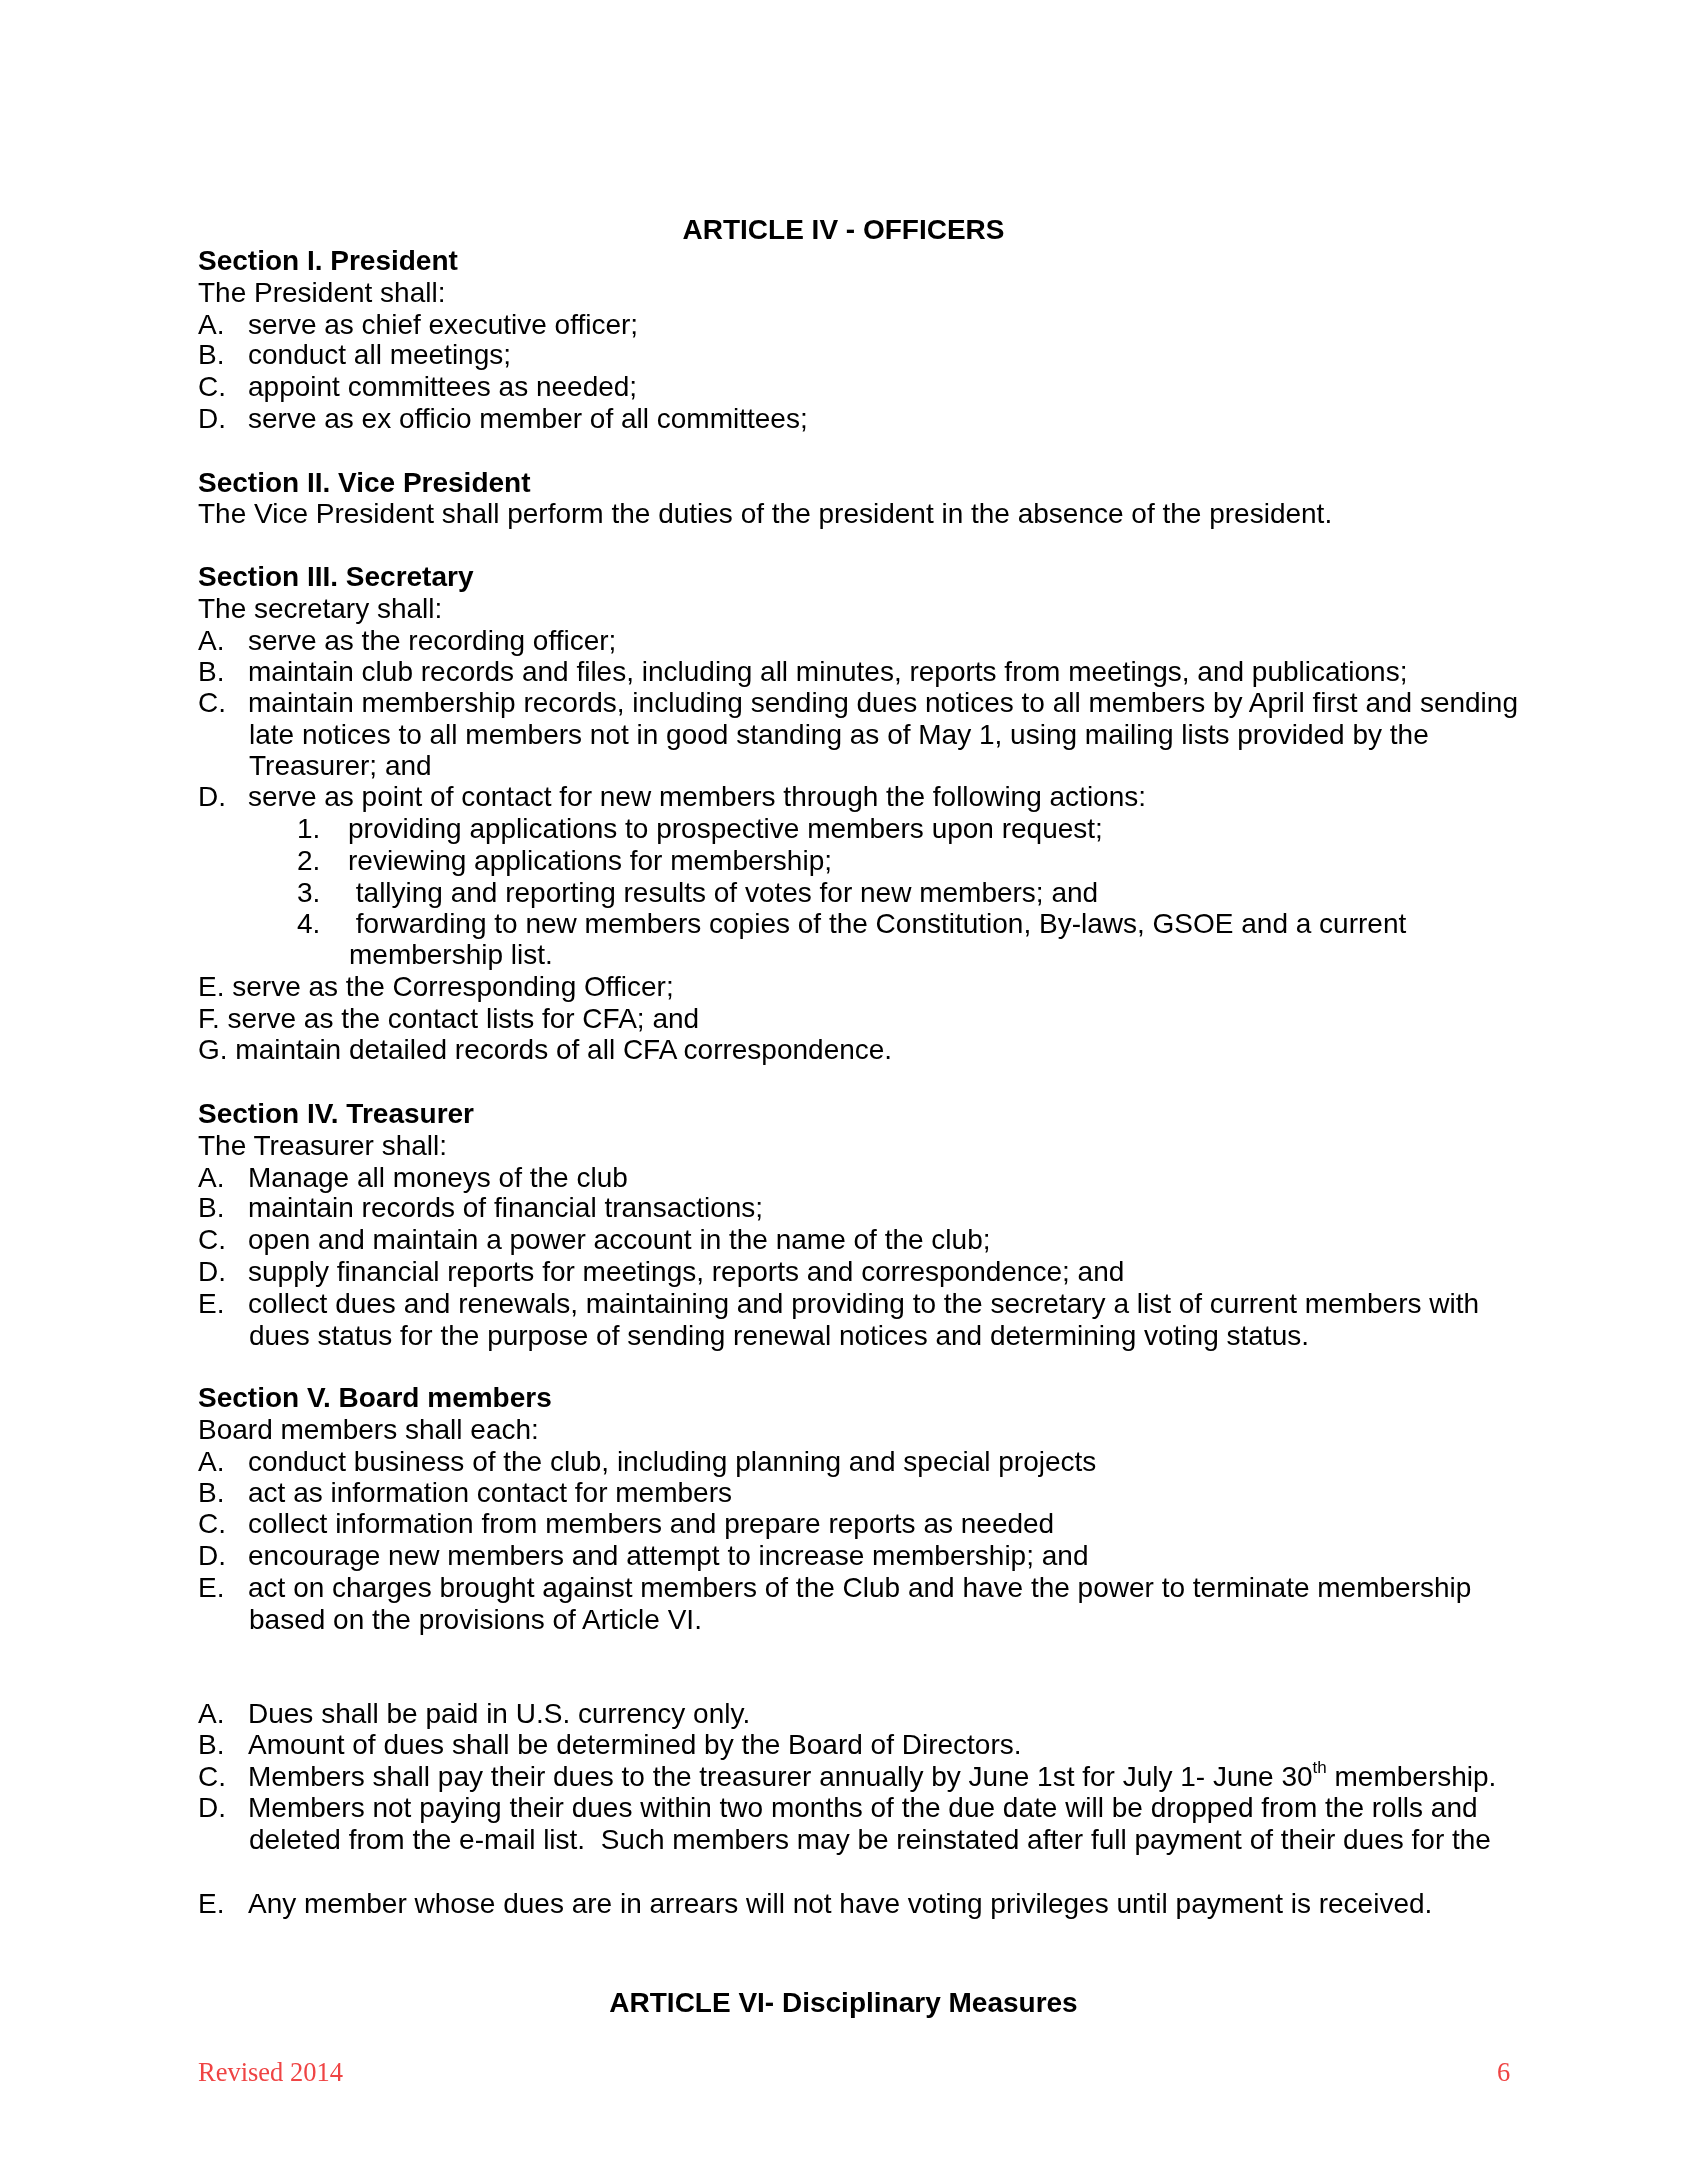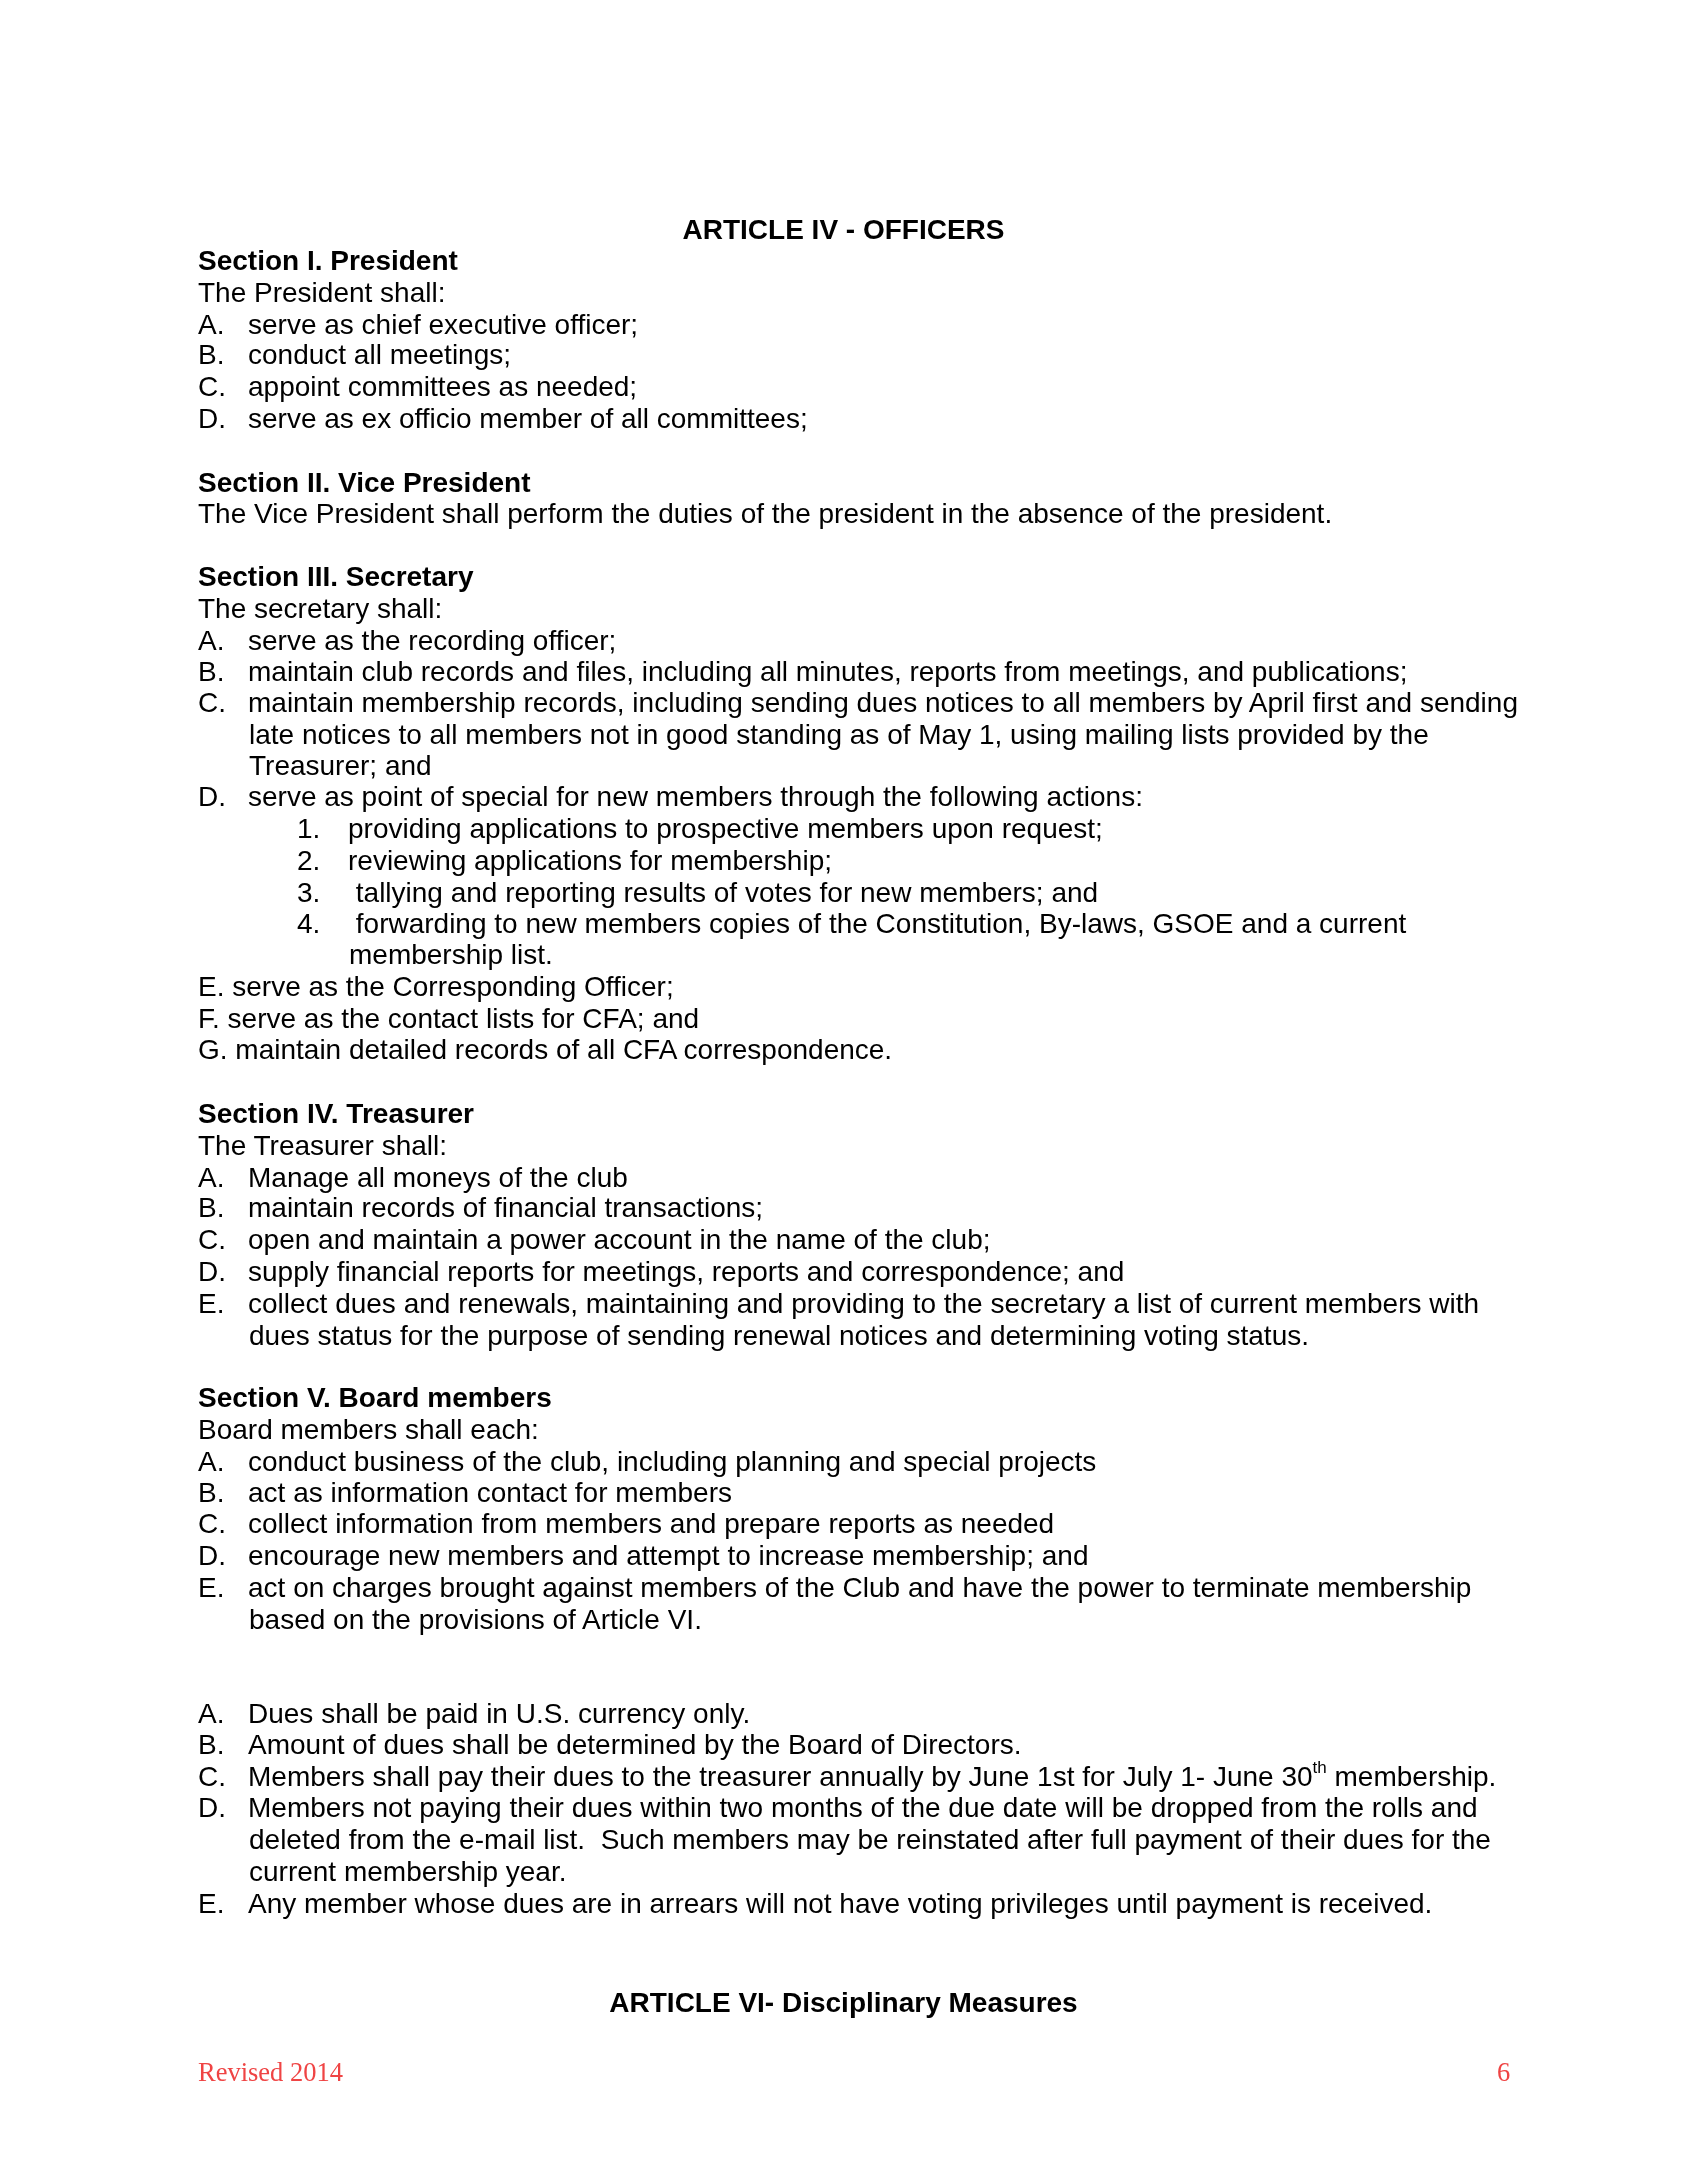--- a/index.html
+++ b/index.html
@@ -55,21 +55,21 @@
   <div class="ln b" style="top:467px">Section II. Vice President</div>
   <div class="ln" style="top:498px">The Vice President shall perform the duties of the president in the absence of the president.</div>
 
   <div class="ln" style="top:593px">The secretary shall:</div>
   <div class="ln b" style="top:561px">Section III. Secretary</div>
   <div class="ln" style="top:625px"><span class="lbl">A.</span><span class="txt">serve as the recording officer;</span></div>
   <div class="ln" style="top:656px"><span class="lbl">B.</span><span class="txt">maintain club records and files, including all minutes, reports from meetings, and publications;</span></div>
   <div class="ln" style="top:687px"><span class="lbl">C.</span><span class="txt">maintain membership records, including sending dues notices to all members by April first and sending</span></div>
   <div class="ln cont" style="top:719px">late notices to all members not in good standing as of May 1, using mailing lists provided by the</div>
   <div class="ln cont" style="top:750px">Treasurer; and</div>
-  <div class="ln" style="top:781px"><span class="lbl">D.</span><span class="txt">serve as point of special for new members through the following actions:</span></div>
+  <div class="ln" style="top:781px"><span class="lbl">D.</span><span class="txt">serve as point of contact for new members through the following actions:</span></div>
   <div class="ln" style="top:813px"><span class="nlbl">1.</span><span class="ntxt">providing applications to prospective members upon request;</span></div>
   <div class="ln" style="top:845px"><span class="nlbl">2.</span><span class="ntxt">reviewing applications for membership;</span></div>
   <div class="ln" style="top:877px"><span class="nlbl">3.</span><span class="ntxt"> tallying and reporting results of votes for new members; and</span></div>
   <div class="ln" style="top:908px"><span class="nlbl">4.</span><span class="ntxt"> forwarding to new members copies of the Constitution, By-laws, GSOE and a current</span></div>
   <div class="ln ncont" style="top:939px">membership list.</div>
   <div class="ln" style="top:971px">E. serve as the Corresponding Officer;</div>
   <div class="ln" style="top:1003px">F. serve as the contact lists for CFA; and</div>
   <div class="ln" style="top:1034px">G. maintain detailed records of all CFA correspondence.</div>
 
   <div class="ln b" style="top:1098px">Section IV. Treasurer</div>
@@ -88,21 +88,20 @@
   <div class="ln" style="top:1508px"><span class="lbl">C.</span><span class="txt">collect information from members and prepare reports as needed</span></div>
   <div class="ln" style="top:1540px"><span class="lbl">D.</span><span class="txt">encourage new members and attempt to increase membership; and</span></div>
   <div class="ln" style="top:1572px"><span class="lbl">E.</span><span class="txt">act on charges brought against members of the Club and have the power to terminate membership</span></div>
   <div class="ln cont" style="top:1604px">based on the provisions of Article VI.</div>
 
   <div class="ln" style="top:1698px"><span class="lbl">A.</span><span class="txt">Dues shall be paid in U.S. currency only.</span></div>
   <div class="ln" style="top:1729px"><span class="lbl">B.</span><span class="txt">Amount of dues shall be determined by the Board of Directors.</span></div>
   <div class="ln" style="top:1761px"><span class="lbl">C.</span><span class="txt"><span>Members shall pay their dues to the treasurer annually by June 1st for July 1- June 30</span><sup>th</sup><span> membership.</span></span></div>
   <div class="ln" style="top:1792px"><span class="lbl">D.</span><span class="txt">Members not paying their dues within two months of the due date will be dropped from the rolls and</span></div>
   <div class="ln cont" style="top:1824px">deleted from the e-mail list.  Such members may be reinstated after full payment of their dues for the</div>
-  <div class="ln cont" style="top:1856px">current membership year.</div>
   <div class="ln" style="top:1888px"><span class="lbl">E.</span><span class="txt">Any member whose dues are in arrears will not have voting privileges until payment is received.</span></div>
 
   <div class="ln b center" style="top:1987px">ARTICLE VI- Disciplinary Measures</div>
 
   <div class="footer footer-left">Revised 2014</div>
   <div class="footer footer-right">6</div>
 </div>
 
 
 </body></html>

